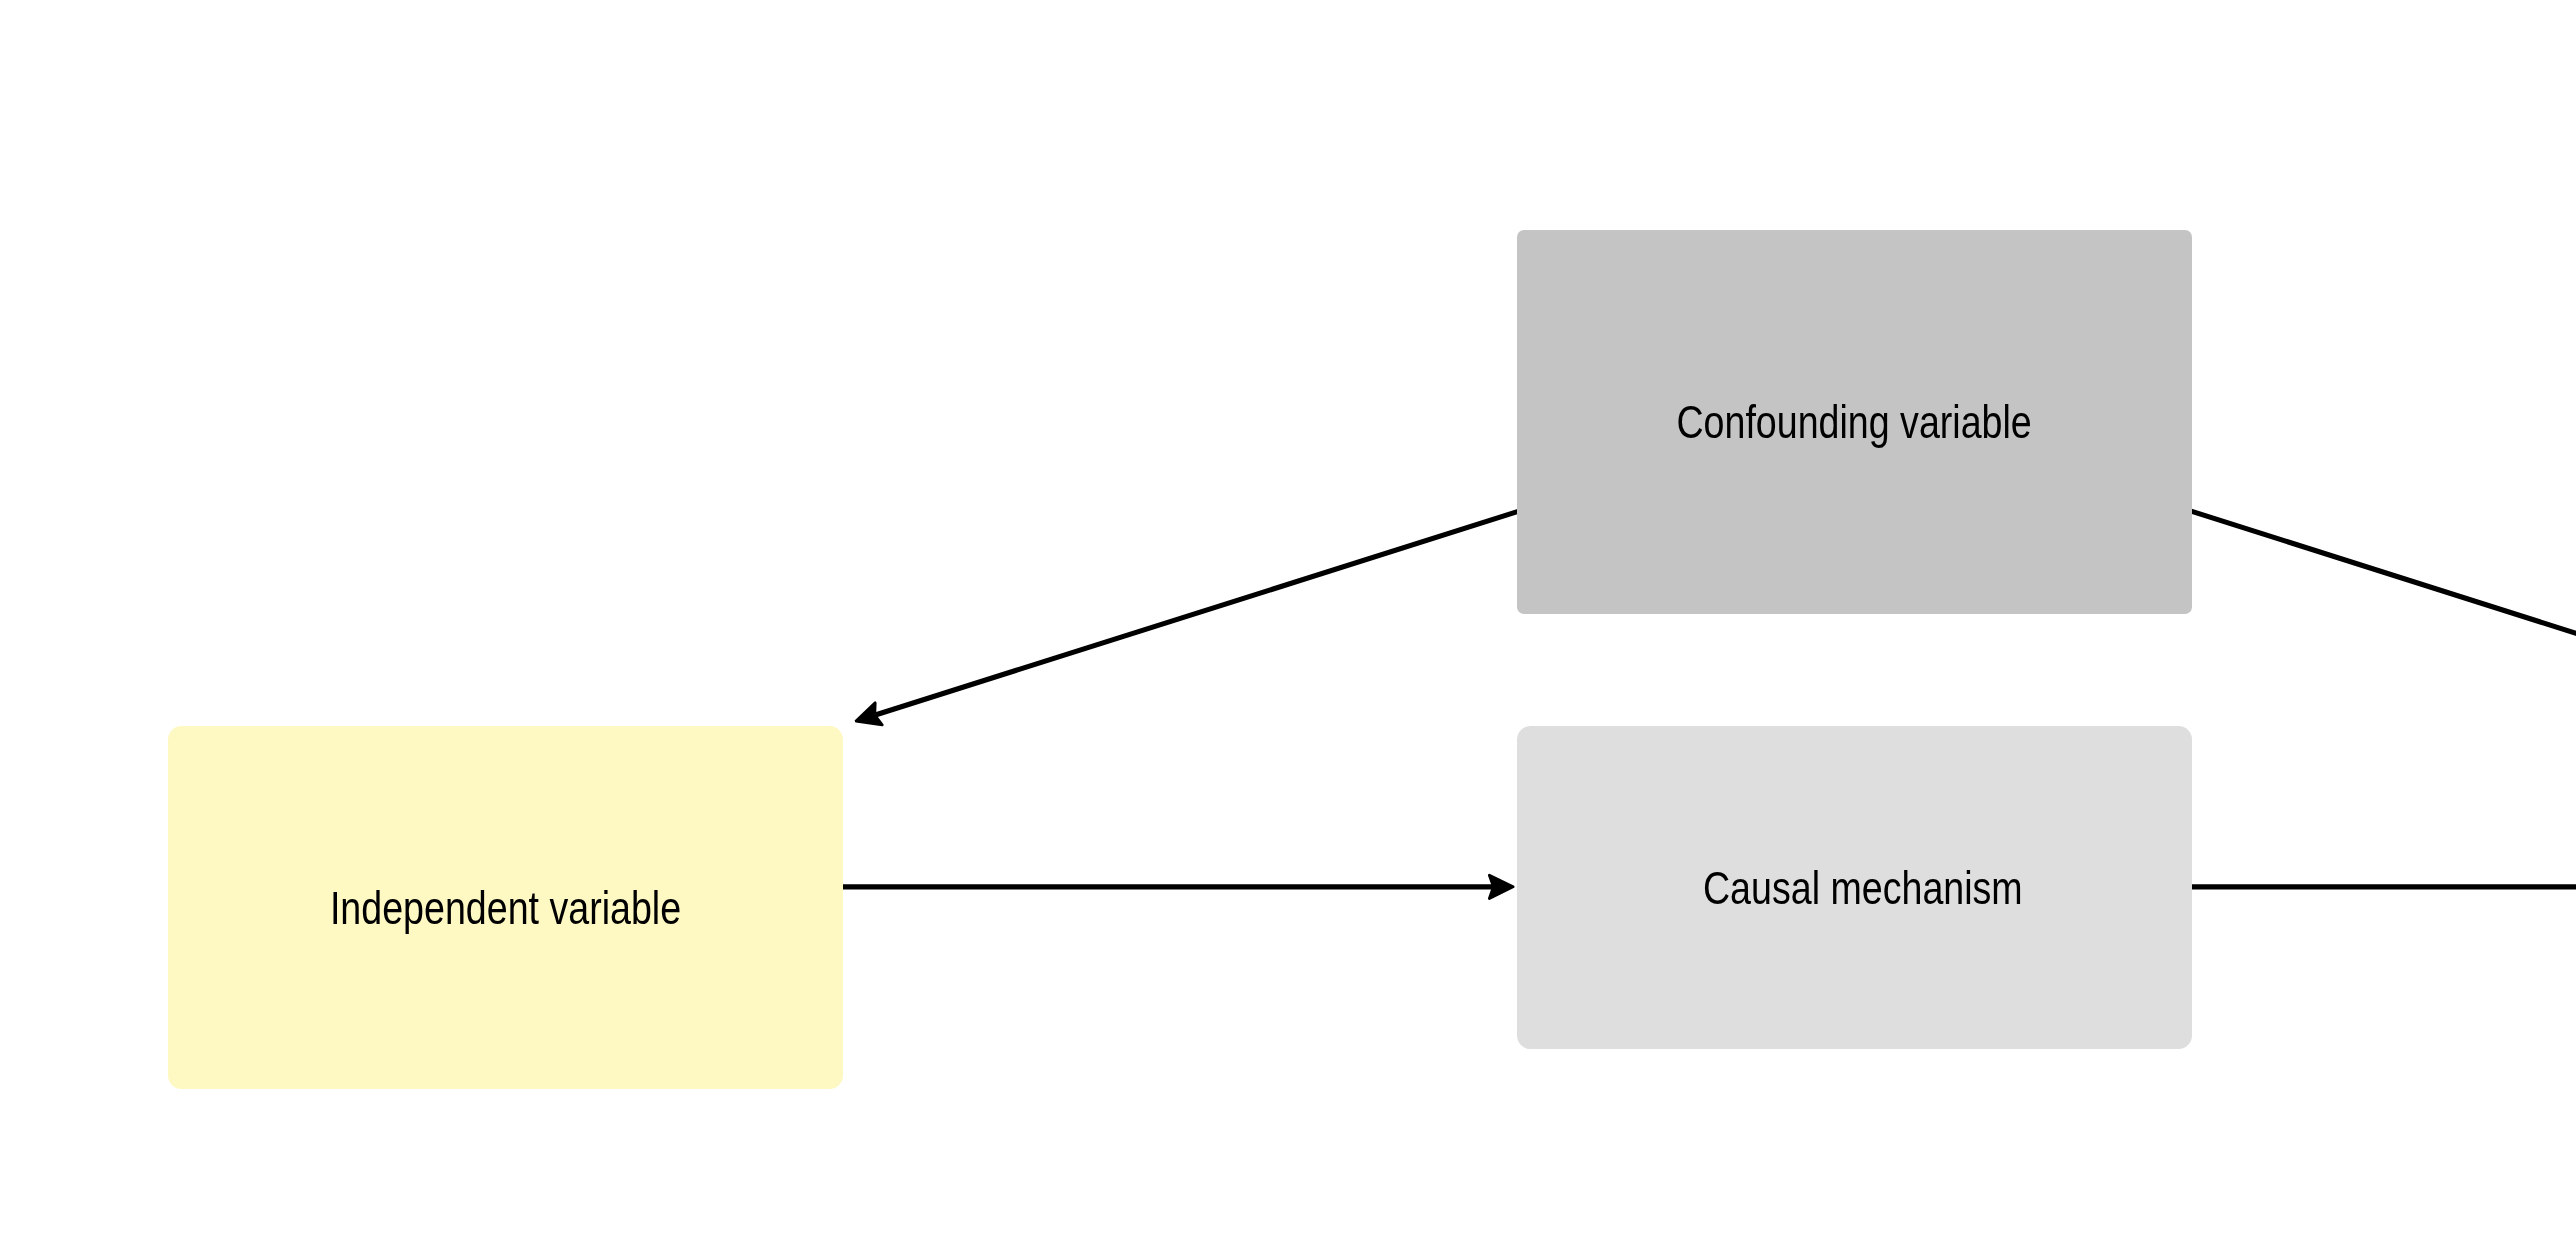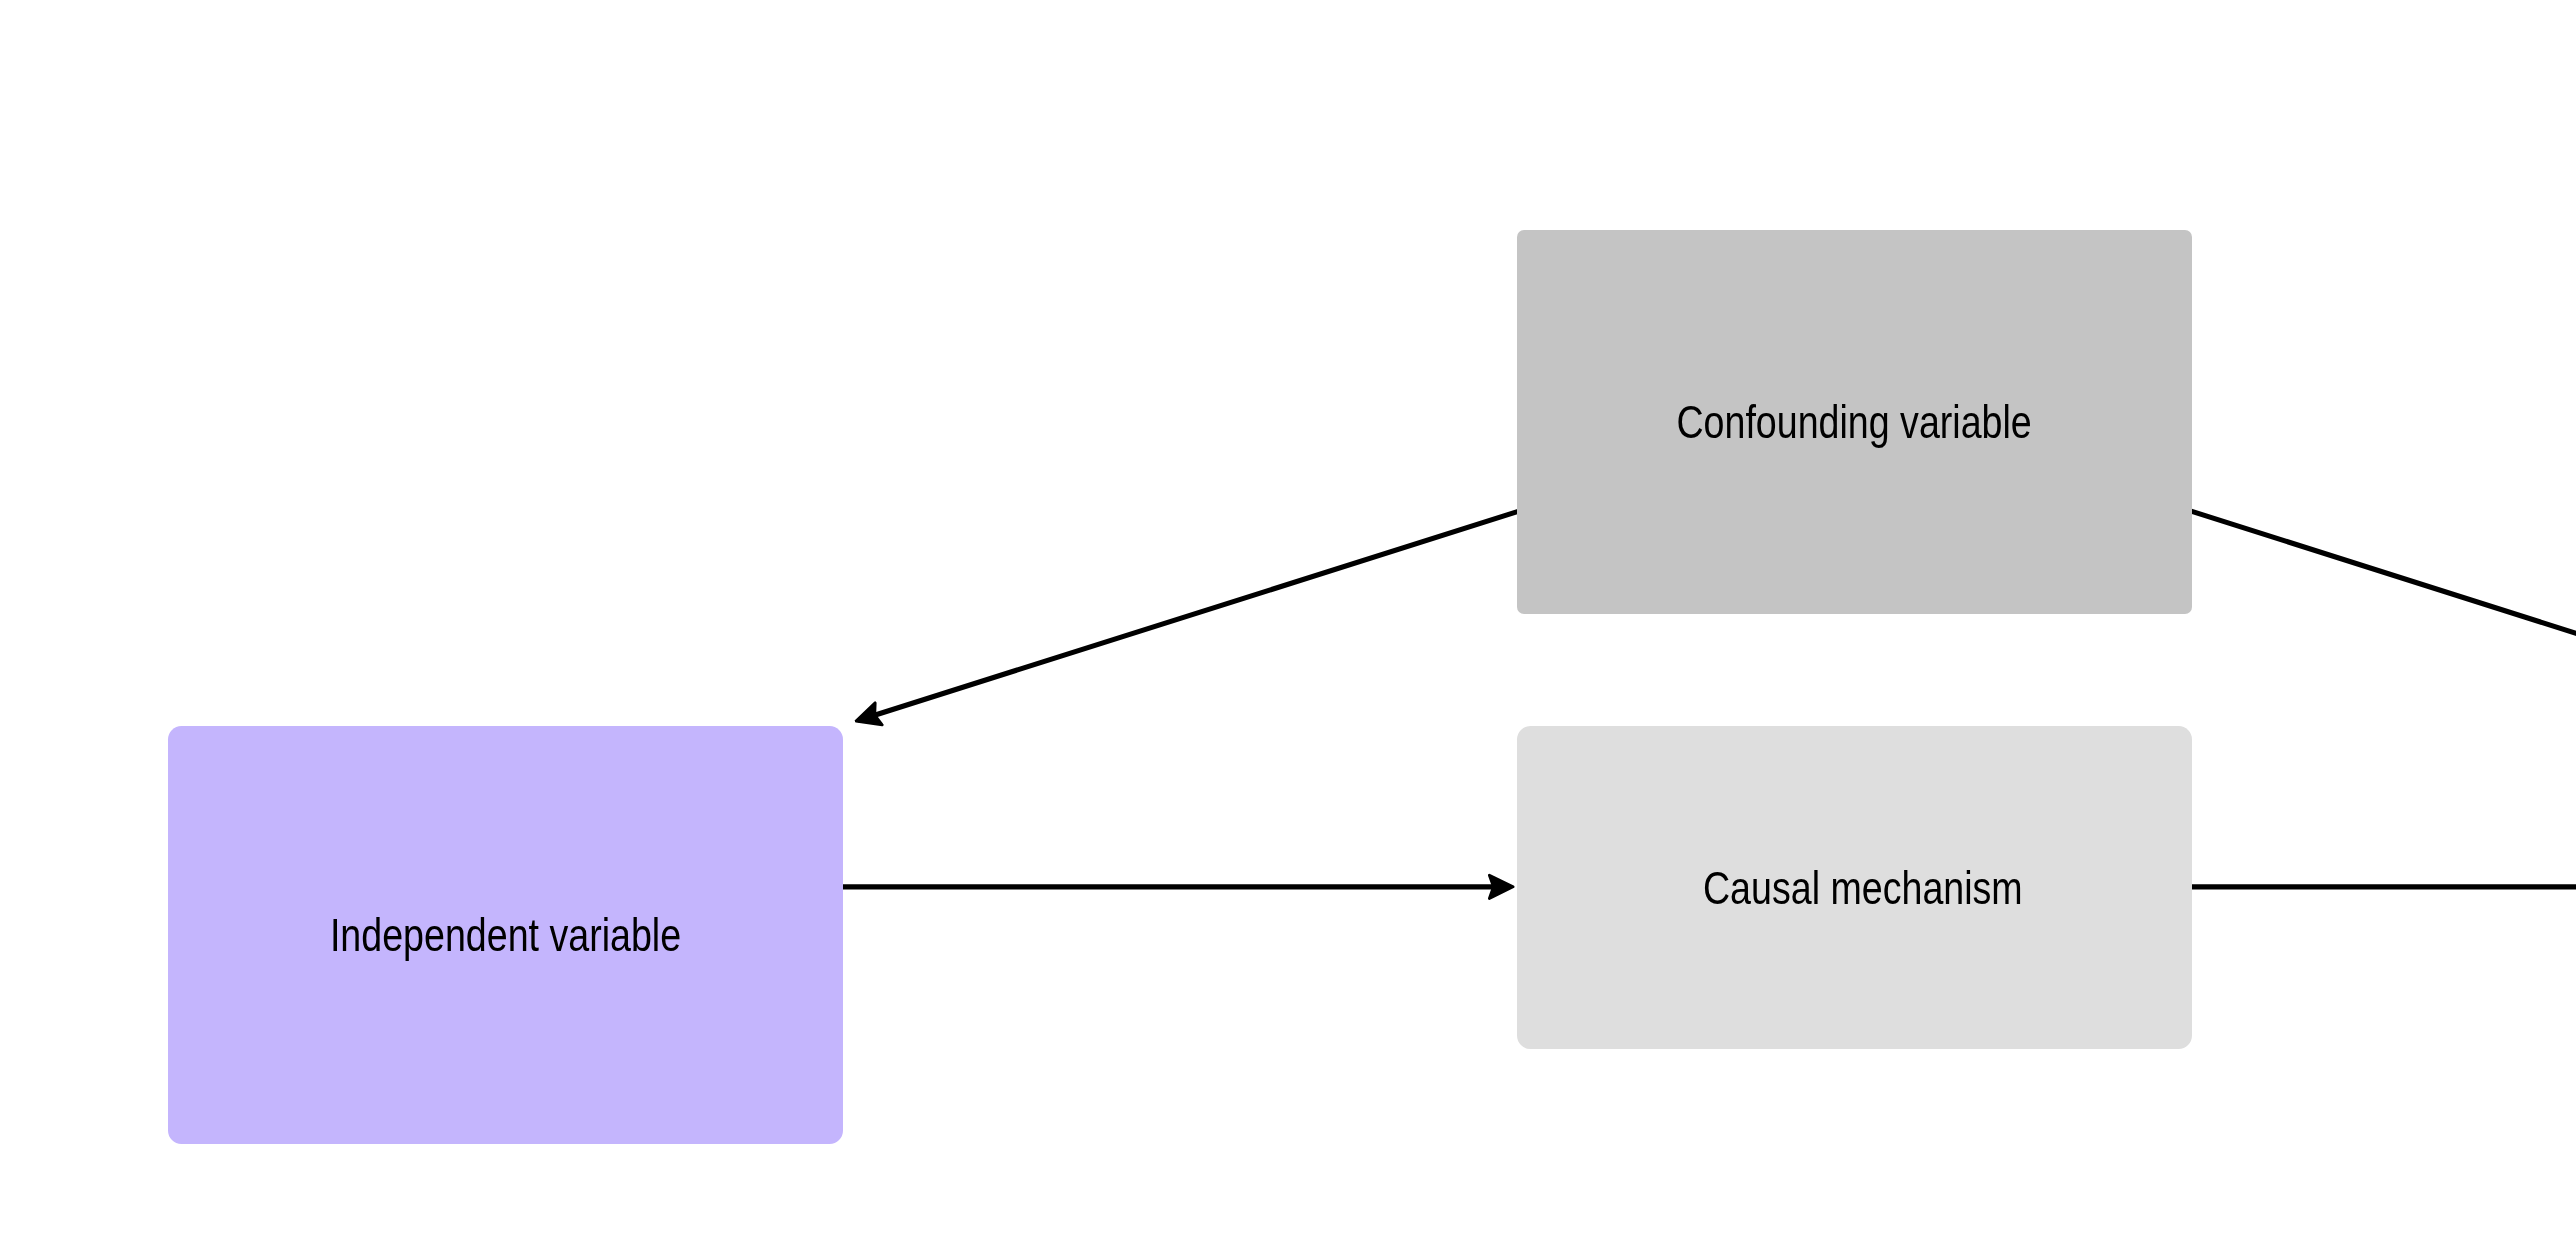--- a/index.html
+++ b/index.html
@@ -77,21 +77,21 @@
 
     <line x1="1604" y1="1722" x2="2930" y2="1722" stroke="#000000" stroke-width="10" stroke-linecap="butt" marker-end="url(#arrowhead)"></line>
 
     <line x1="4242" y1="1722" x2="5558" y2="1722" stroke="#000000" stroke-width="10" stroke-linecap="butt" marker-end="url(#arrowhead)"></line>
   </svg>
 
   <div class="node" id="node-confounding" style="left: 1517px; top: 186px; width: 675px; height: 384px; background: rgb(196, 196, 196); border-radius: 7px; margin-top: 44px;">
     <span class="node-label" style="color: rgb(0, 0, 0);">Confounding variable</span>
   </div>
 
-  <div class="node" id="node-independent" style="left: 168px; top: 726px; width: 675px; height: 418px; background: #c4b5fd; border-radius: 13.4px;">
+  <div class="node" id="node-independent" style="left: 168px; top: 726px; width: 675px; height: 363px; background: #fef9c3; border-radius: 13.4px;">
     <span class="node-label" style="color: rgb(0, 0, 0);">Independent variable</span>
   </div>
 
   <div class="node" id="node-causal" style="left: 1517px; top: 726px; width: 675px; height: 323px; background: rgb(222, 222, 222); border-radius: 13.4px;">
     <span class="node-label" style="color: rgb(0, 0, 0);">Causal mechanism</span>
   </div>
 
 </div>
 
 

